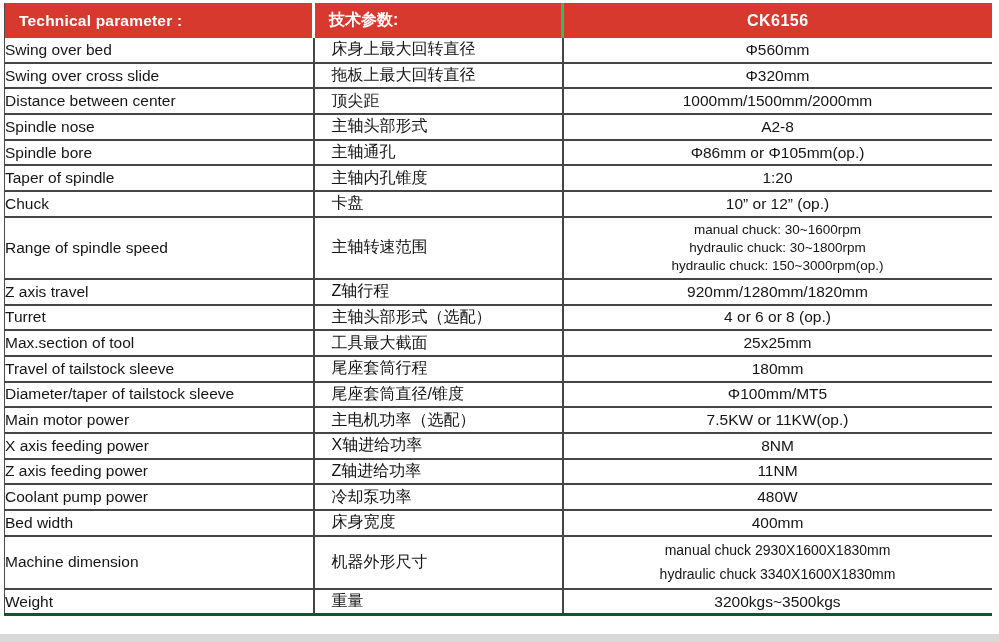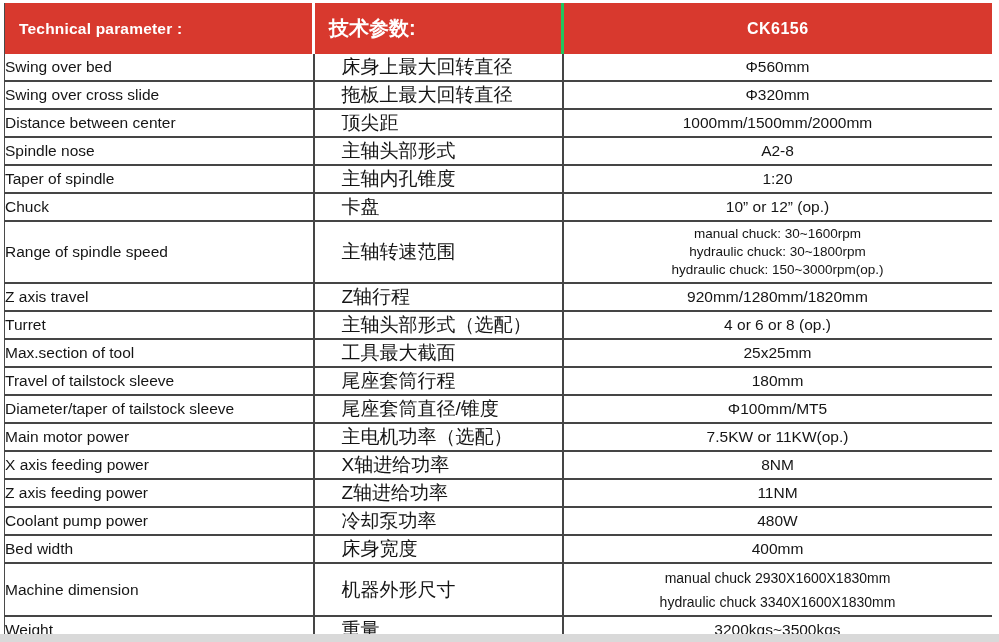--- a/index.html
+++ b/index.html
@@ -23,36 +23,36 @@
     border-collapse:collapse;
     table-layout:fixed;
     width:987px;
     border-left:1px solid #4a4a4a;
   }
   th{
     background:var(--header-red);
     color:#ffffff;
     font-weight:bold;
     height:27px;
-    padding:12px;
+    padding:4px;
     vertical-align:middle;
   }
   th.h-en{text-align:left;padding-left:14px;font-size:15.5px;letter-spacing:0.2px;}
-  th.h-zh{text-align:left;padding-left:14px;font-size:20px;border-left:3px solid #ffffff;margin-top:36px;}
+  th.h-zh{text-align:left;padding-left:14px;font-size:16px;border-left:3px solid #ffffff;margin-top:36px;}
   th.h-model{text-align:center;font-size:16px;border-left:3px solid #22c55e;letter-spacing:0.5px;}
   td{
     border-bottom:2px solid var(--line-dark);
     color:var(--text-dark);
     padding:0;
     vertical-align:middle;
     overflow:hidden;
     white-space:nowrap;
   }
   td.c-en{font-size:15.5px;text-align:left;}
-  td.c-zh{font-size:19px;text-align:left;padding-left:27px;border-left:2px solid var(--line-dark);}
+  td.c-zh{font-size:16px;text-align:left;padding-left:17px;border-left:2px solid var(--line-dark);}
   td.c-val{font-size:15.5px;text-align:center;border-left:2px solid var(--line-dark);}
   tr.row-normal td{height:23.7px;}
   tr.row-tall3 td{height:60px;margin-top:48px;}
   tr.row-tall3 td.c-val div{font-size:13.5px;line-height:18px;}
   tr.row-tall2 td{height:51px;}
   tr.row-tall2 td.c-val div{font-size:14px;line-height:24px;}
   tr.last td{border-bottom:3px solid #14532d;}
   .bottom-strip{
     position:absolute;left:0;top:634px;width:999px;height:8px;
     background:var(--strip-gray);
@@ -89,20 +89,25 @@
           </tr>
           <tr class="row-normal">
             <td class="c-en">Distance between center</td>
             <td class="c-zh">顶尖距</td>
             <td class="c-val">1000mm/1500mm/2000mm</td>
           </tr>
           <tr class="row-normal">
             <td class="c-en">Spindle nose</td>
             <td class="c-zh">主轴头部形式</td>
             <td class="c-val">A2-8</td>
+          </tr>
+          <tr class="row-normal">
+            <td class="c-en">Spindle bore</td>
+            <td class="c-zh">主轴通孔</td>
+            <td class="c-val">Φ86mm or Φ105mm(op.)</td>
           </tr>
           <tr class="row-normal">
             <td class="c-en">Taper of spindle</td>
             <td class="c-zh">主轴内孔锥度</td>
             <td class="c-val">1:20</td>
           </tr>
           <tr class="row-normal">
             <td class="c-en">Chuck</td>
             <td class="c-zh">卡盘</td>
             <td class="c-val">10” or 12” (op.)</td>

